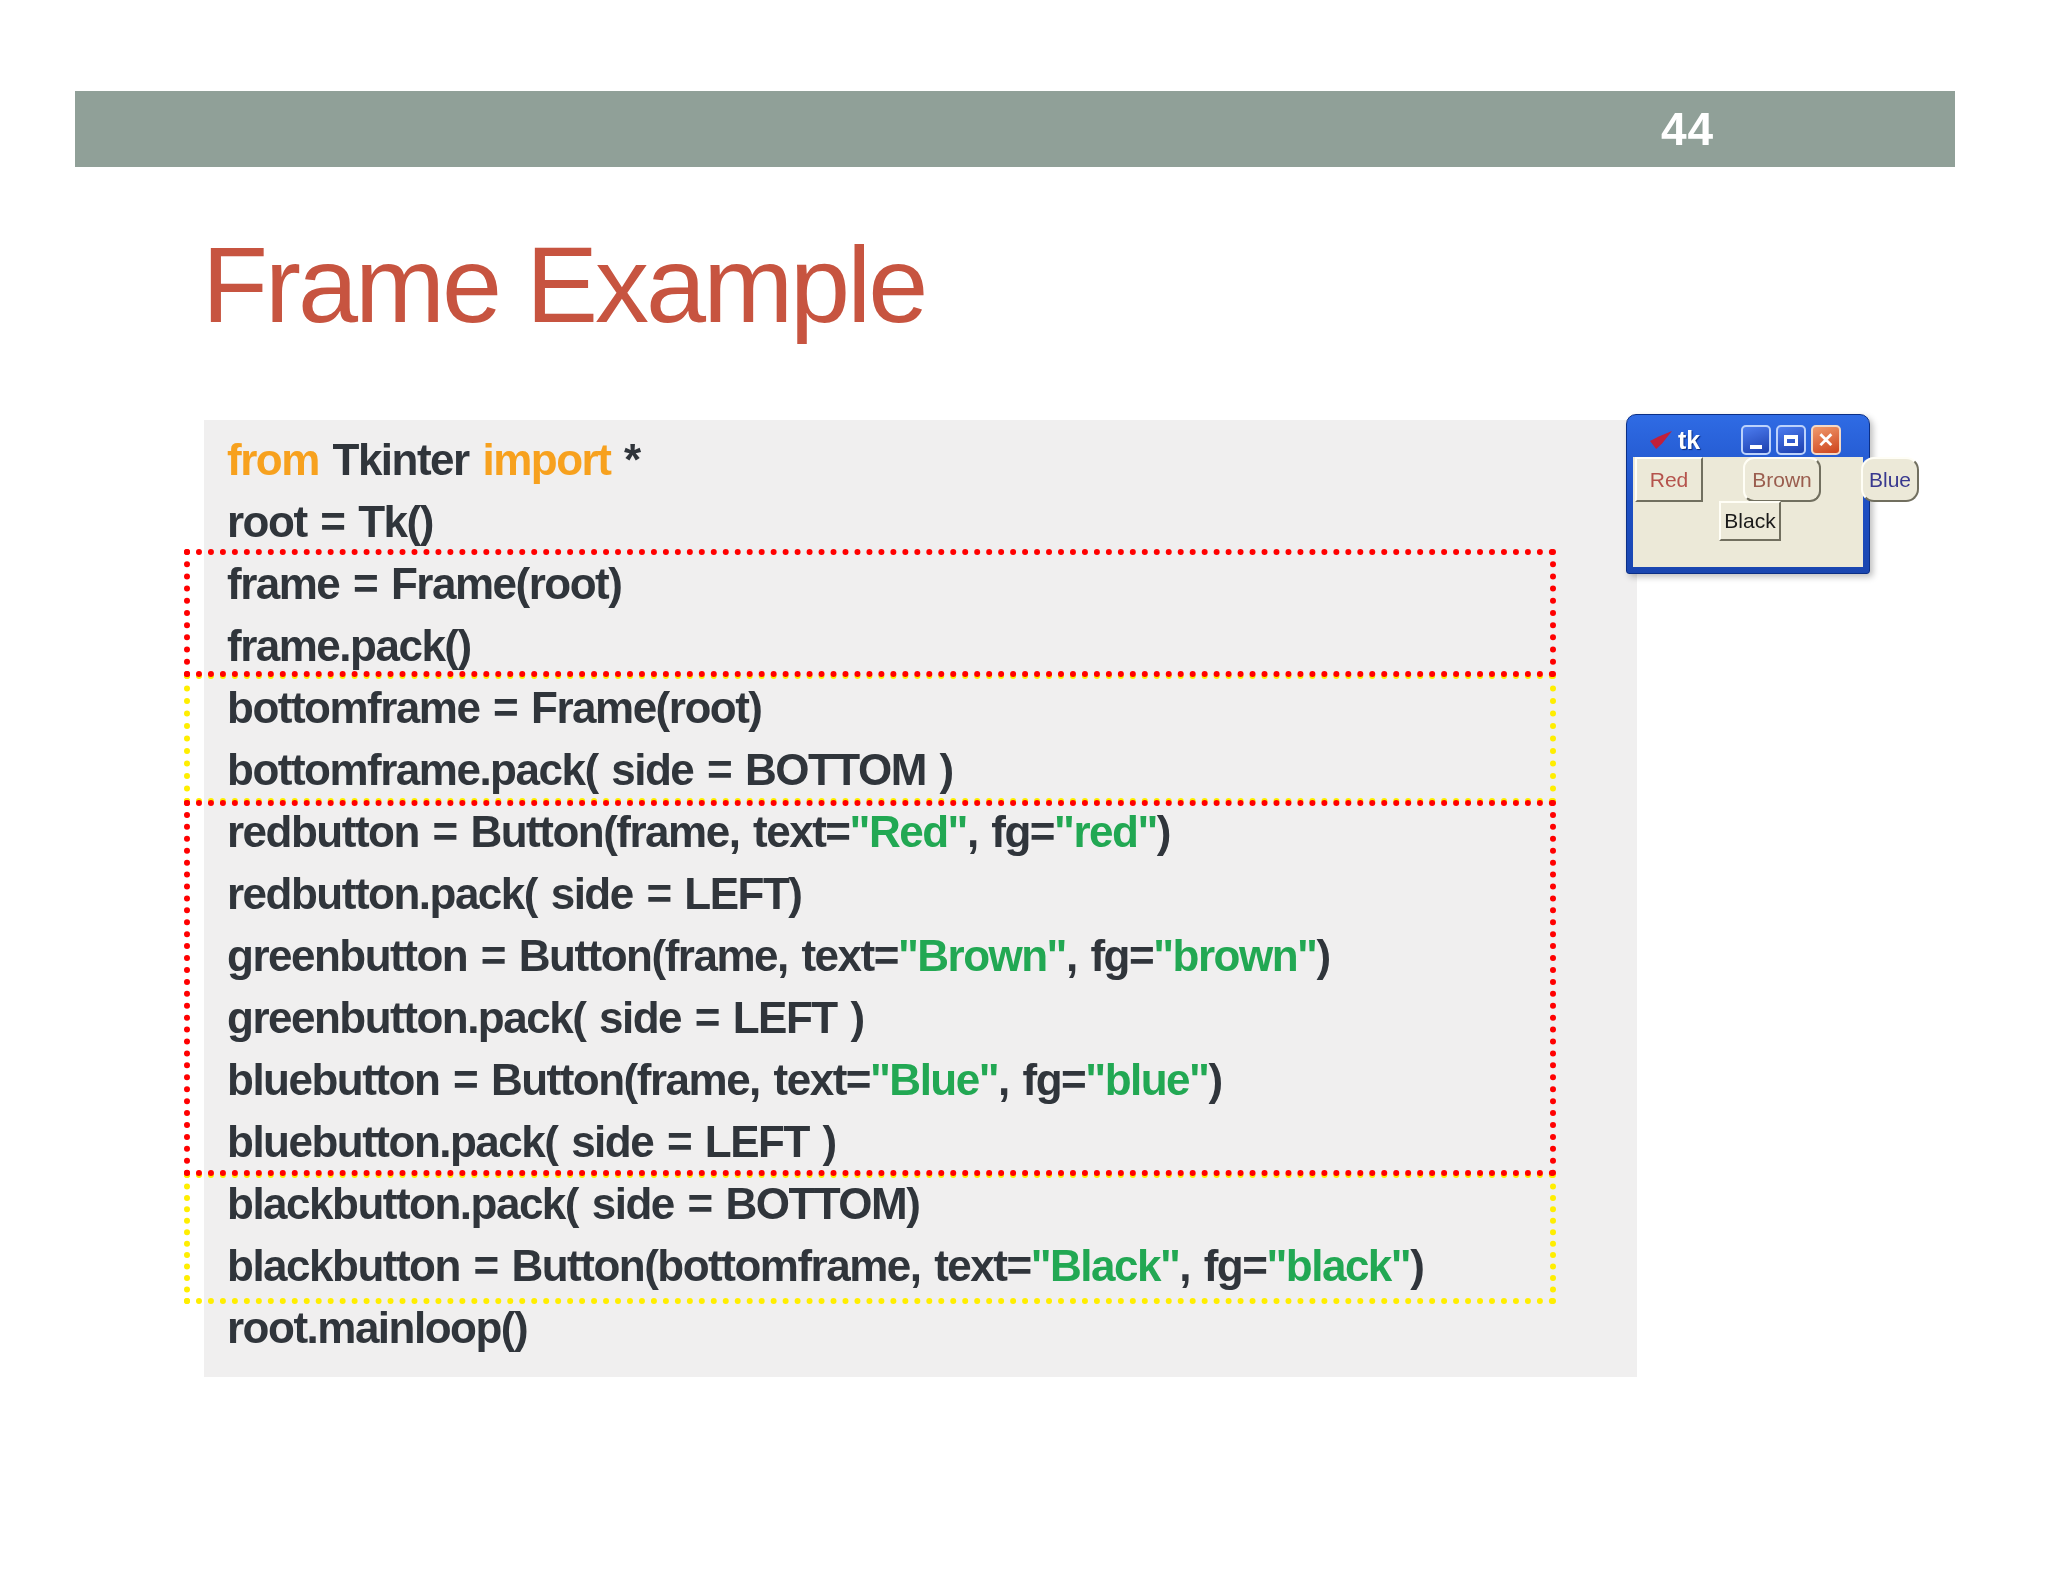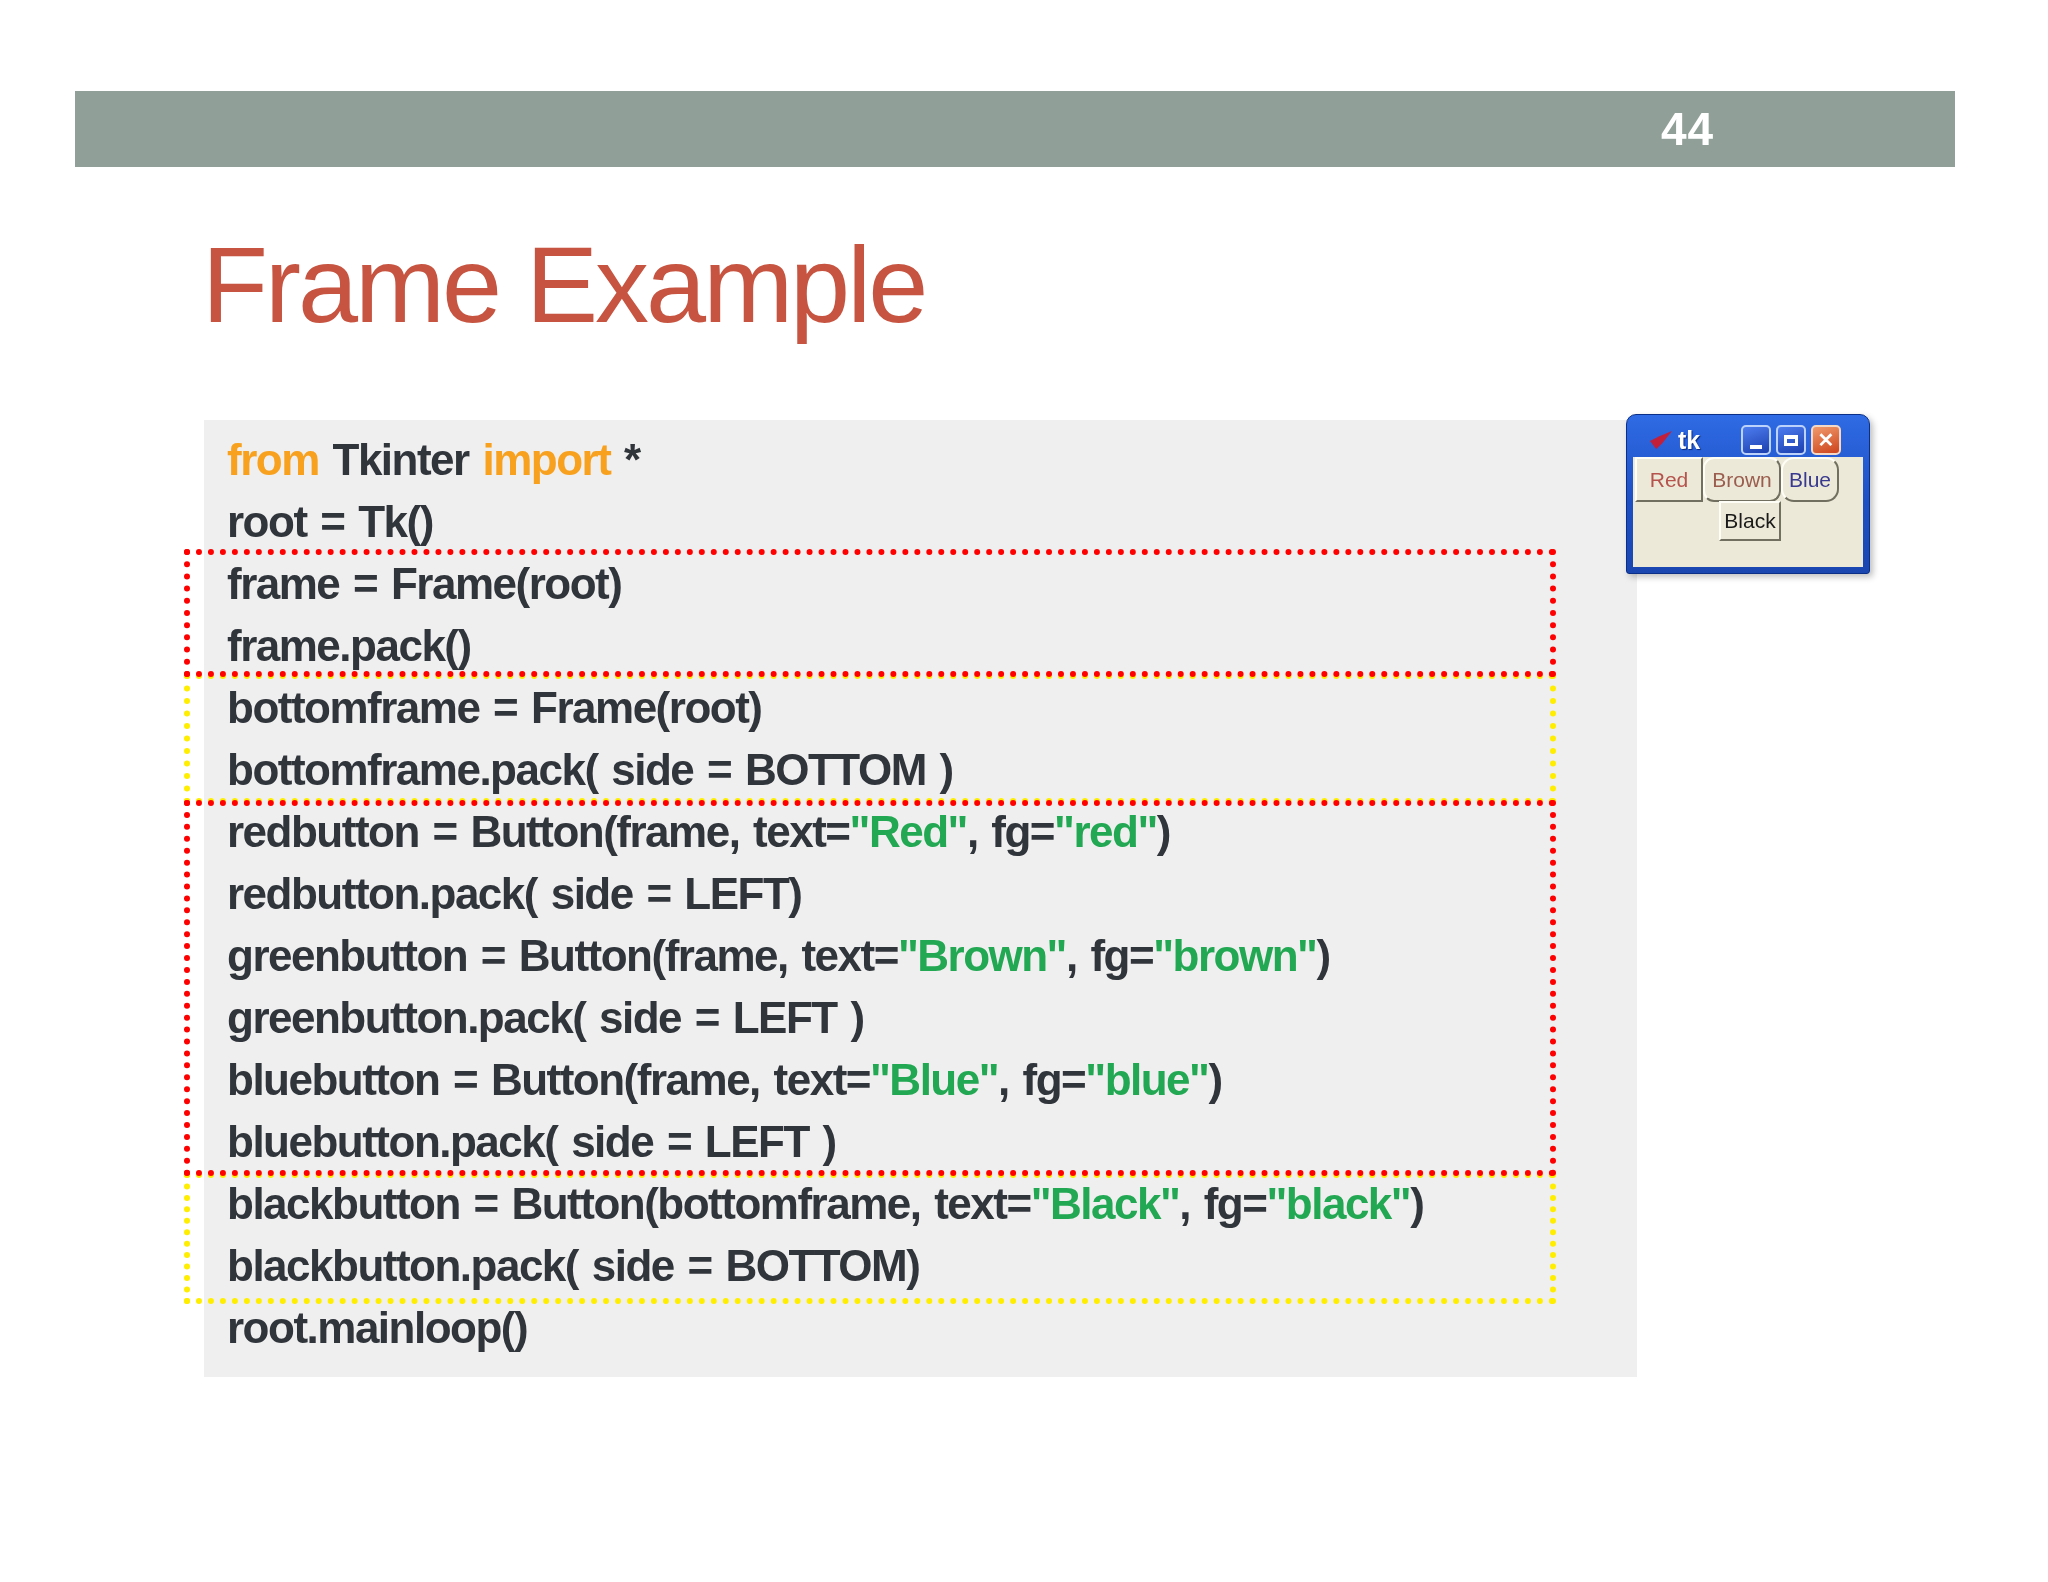--- a/index.html
+++ b/index.html
@@ -74,21 +74,21 @@
   }
   .winbtn.close{background:linear-gradient(160deg,#f09a6c,#cd431c); border-color:#f3d9c6;}
   .glyph-min{display:block; width:12px; height:4px; background:#ffffff; margin-top:14px;}
   .glyph-max{display:block; width:14px; height:11px; border:3px solid #ffffff; border-top-width:4px; box-sizing:border-box;}
   .glyph-x{color:#ffffff; font-size:20px; font-weight:bold; line-height:1;}
 
   .tk-body{
     position:absolute; left:6px; right:6px; top:42px; bottom:6px;
     background:#ece9d8;
   }
-  .tk-row{position:absolute; left:2px; top:0; display:flex;}
+  .tk-row{position:absolute; left:2px; top:0; display:flex;gap:40px;}
   .tk-btn{
     height:45px; box-sizing:border-box; background:#ece9d8;
     border:2px solid; border-color:#fffef6 #716f5f #716f5f #fffef6;
     display:flex; align-items:center; justify-content:center;
     font-size:21px;
   }
   .tk-row .tk-btn:nth-child(1){width:68px;}
   .tk-row .tk-btn:nth-child(2){width:78px;border-radius:11px;}
   .tk-row .tk-btn:nth-child(3){width:58px;}
   .tk-btn-black{position:absolute; left:86px; top:44px; width:62px; height:40px;}
@@ -111,22 +111,22 @@
         <div class="code-line"><span class="seg-plain">frame = Frame(root)</span></div>
         <div class="code-line"><span class="seg-plain">frame.pack()</span></div>
         <div class="code-line"><span class="seg-plain">bottomframe = Frame(root)</span></div>
         <div class="code-line"><span class="seg-plain">bottomframe.pack( side = BOTTOM )</span></div>
         <div class="code-line"><span class="seg-plain">redbutton = Button(frame, text=</span><span class="seg-string">"Red"</span><span class="seg-plain">, fg=</span><span class="seg-string">"red"</span><span class="seg-plain">)</span></div>
         <div class="code-line"><span class="seg-plain">redbutton.pack( side = LEFT)</span></div>
         <div class="code-line"><span class="seg-plain">greenbutton = Button(frame, text=</span><span class="seg-string">"Brown"</span><span class="seg-plain">, fg=</span><span class="seg-string">"brown"</span><span class="seg-plain">)</span></div>
         <div class="code-line"><span class="seg-plain">greenbutton.pack( side = LEFT )</span></div>
         <div class="code-line"><span class="seg-plain">bluebutton = Button(frame, text=</span><span class="seg-string">"Blue"</span><span class="seg-plain">, fg=</span><span class="seg-string">"blue"</span><span class="seg-plain">)</span></div>
         <div class="code-line"><span class="seg-plain">bluebutton.pack( side = LEFT )</span></div>
+        <div class="code-line"><span class="seg-plain">blackbutton.pack( side = BOTTOM)</span></div>
         <div class="code-line"><span class="seg-plain">blackbutton = Button(bottomframe, text=</span><span class="seg-string">"Black"</span><span class="seg-plain">, fg=</span><span class="seg-string">"black"</span><span class="seg-plain">)</span></div>
-        <div class="code-line"><span class="seg-plain">blackbutton.pack( side = BOTTOM)</span></div>
         <div class="code-line"><span class="seg-plain">root.mainloop()</span></div>
       </div>
   </div>
 
   <div class="hl-box hl-red-1" style="border-color: rgb(255, 0, 0);"></div>
   <div class="hl-box hl-yellow-1" style="border-color: rgb(255, 238, 0);"></div>
   <div class="hl-box hl-red-2" style="border-color: rgb(255, 0, 0);"></div>
   <div class="hl-box hl-yellow-2" style="border-color: rgb(255, 238, 0);"></div>
 
   <div class="tkwin">

